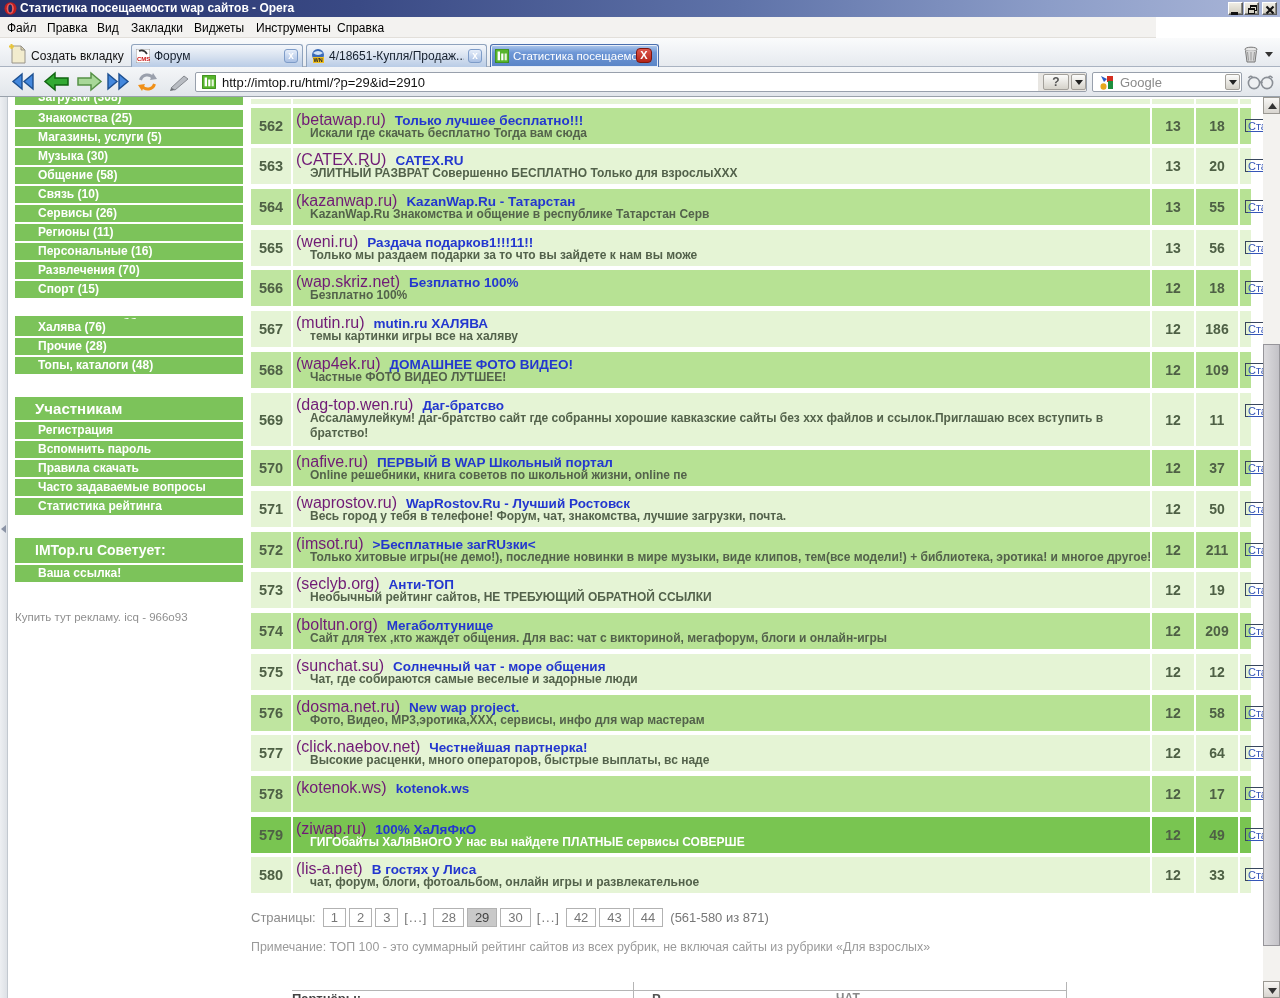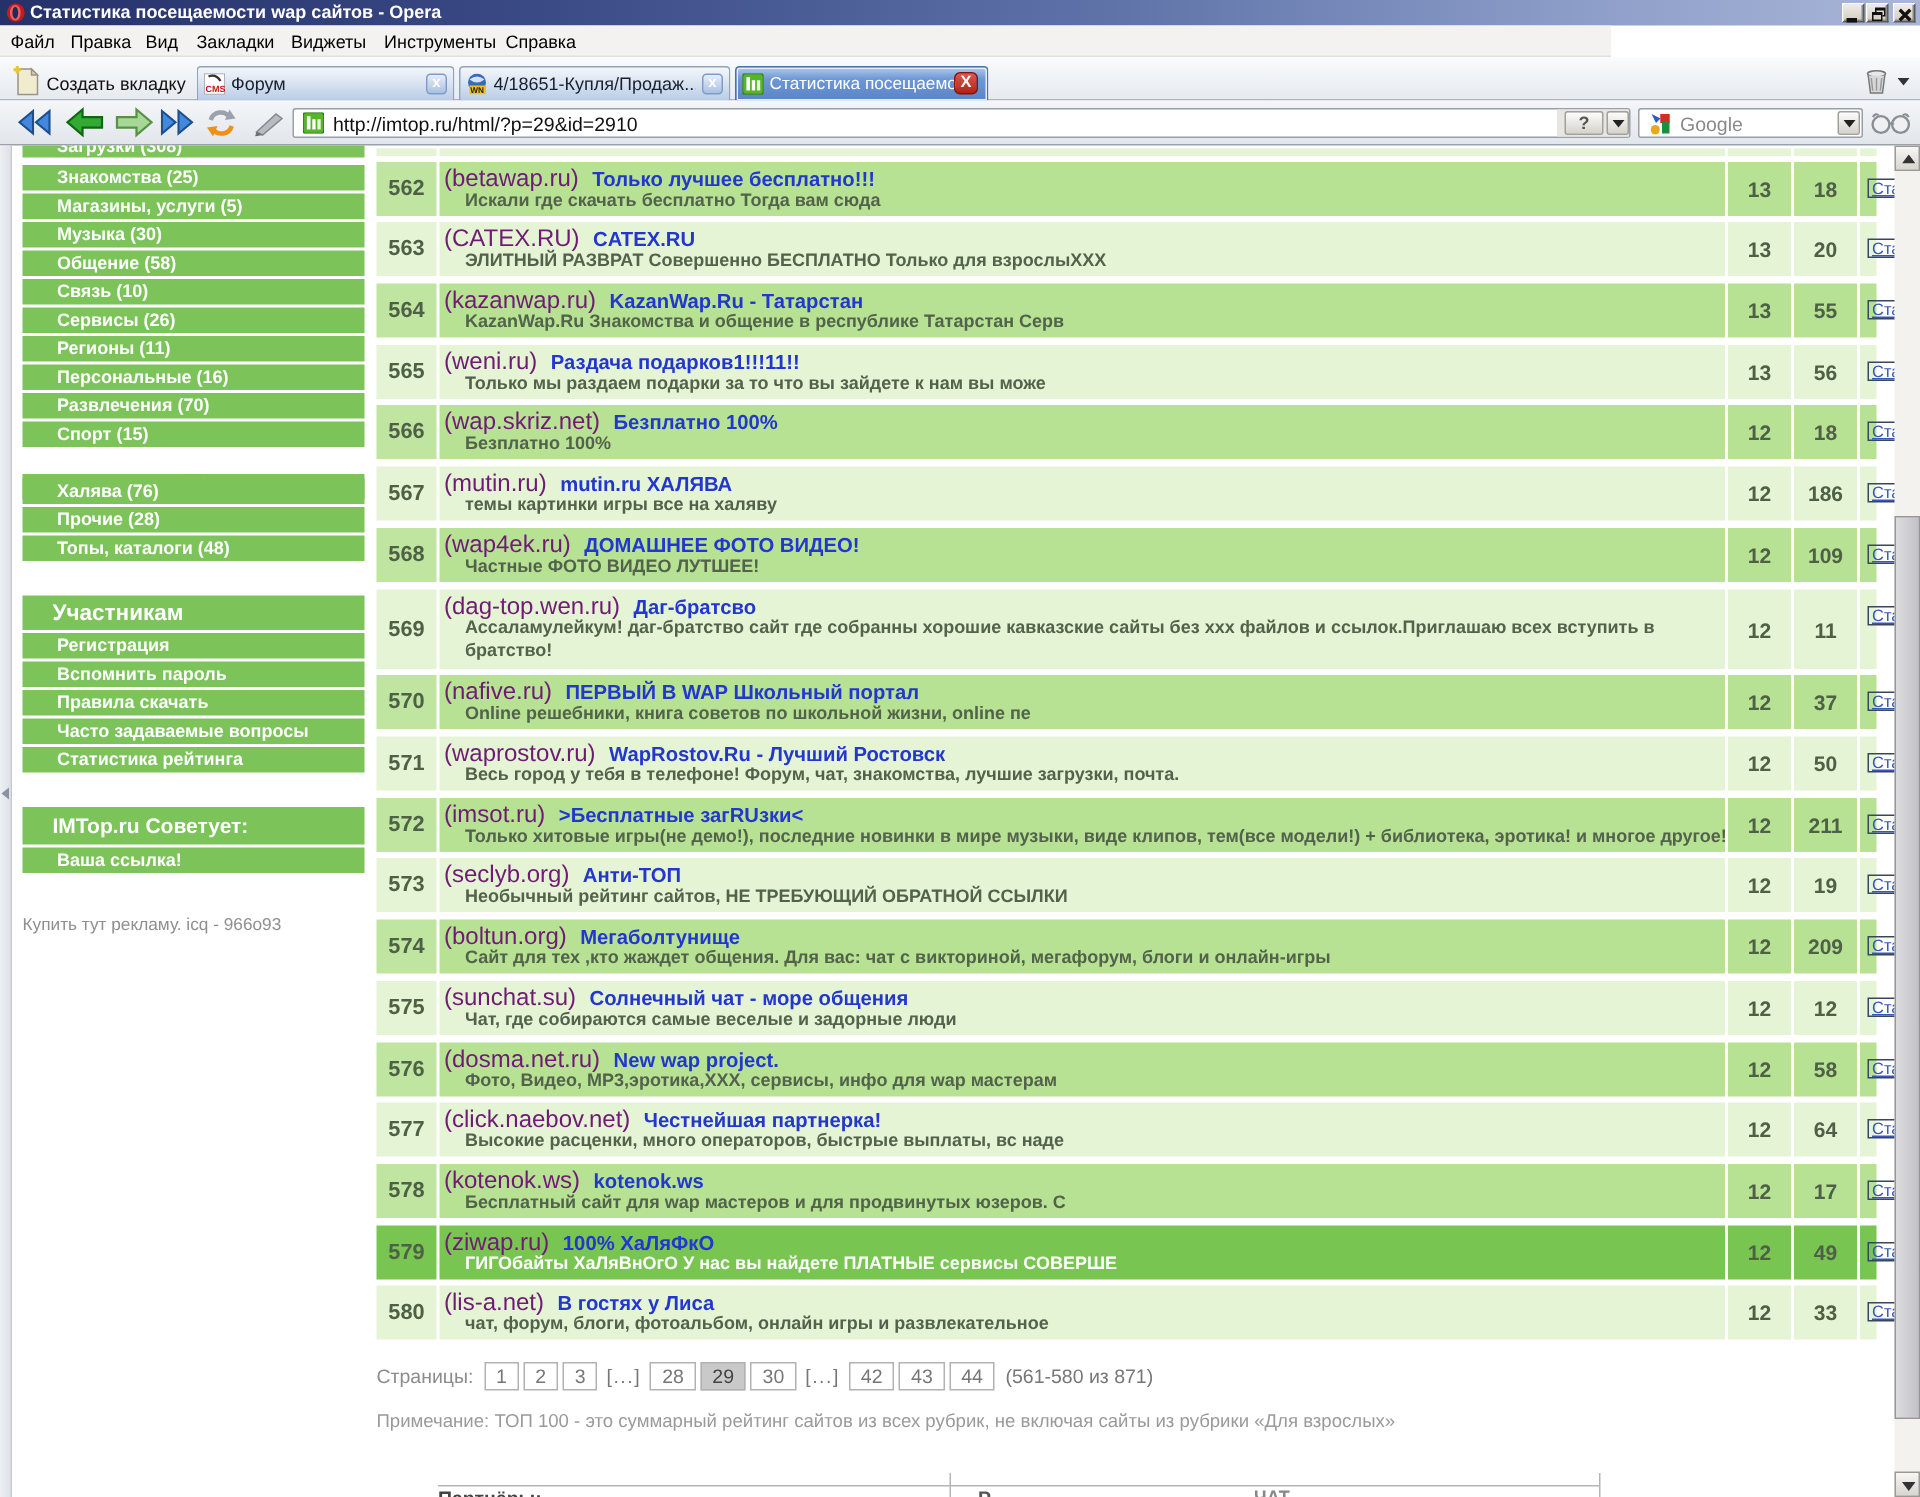--- a/index.html
+++ b/index.html
@@ -4,21 +4,21 @@
 html,body{width:1280px;height:998px;overflow:hidden}
 body{position:relative;font-family:"Liberation Sans",sans-serif;background:#fff}
 .abs{position:absolute}
 
 #tbar{position:absolute;left:0;top:0;width:1280px;height:17px;
  background:linear-gradient(90deg,#253169 0%,#3a4a85 28%,#5f73a9 58%,#8c9dc8 82%,#aab6d8 100%)}
 #tbar .ttl{position:absolute;left:20px;top:1px;color:#fff;font-weight:bold;font-size:12px;letter-spacing:0}
 .wbtn{position:absolute;top:2px;height:13px;background:linear-gradient(#efece4,#d0ccc0);
  border:1px solid #fff;border-right-color:#5a5a5a;border-bottom-color:#5a5a5a;box-shadow:inset -1px -1px 0 #8a8a84}
 
-#mbar{position:absolute;left:0;top:17px;width:1074px;height:21px;background:#f3f2f0;border-bottom:1px solid #e2dfda}
+#mbar{position:absolute;left:0;top:17px;width:1156px;height:21px;background:#f3f2f0;border-bottom:1px solid #e2dfda}
 #mbar span{position:absolute;top:4px;font-size:12px;color:#000}
 
 #tabbar{position:absolute;left:0;top:38px;width:1280px;height:29px;
  background:linear-gradient(#fafbfc,#e6eaef);border-bottom:1px solid #a9b3c1}
 .tab{position:absolute;top:6px;height:23px;border:1px solid #8fa3bd;border-bottom:none;
  border-radius:3px 3px 0 0;background:linear-gradient(#f4f7fb,#d8e2f0 50%,#b9cce6);font-size:12px;color:#16202e}
 .tab .cap{position:absolute;left:22px;top:4px;white-space:nowrap;overflow:hidden}
 .tab.act{background:linear-gradient(#b0c9ec 0%,#6e97d6 35%,#5a84c6 100%);border-color:#4a6fae;color:#fff;box-shadow:0 0 0 1px #e8eef8 inset}
 .xin{position:absolute;top:4px;width:14px;height:14px;border-radius:3px;border:1px solid #7e9cc8;
  background:linear-gradient(#e6eefa,#a9c0e4);color:#fff;font-weight:bold;font-size:10px;line-height:12px;text-align:center}
@@ -432,21 +432,20 @@
     <div class="ca">12</div>
     <div class="cb">64</div>
     <div class="cs">
       <span class="stbtn">Статистика</span>
     </div>
   </div>
 <div class="row dark" style="top:776px;height:36px">
     <div class="cn">578</div>
     <div class="cm">
       <div class="tl"><span class="dm">(kotenok.ws)</span><span class="tt">kotenok.ws</span></div>
-      <div class="ds">Бесплатный сайт для wap мастеров и для продвинутых юзеров. С</div>
     </div>
     <div class="ca">12</div>
     <div class="cb">17</div>
     <div class="cs">
       <span class="stbtn">Статистика</span>
     </div>
   </div>
 <div class="row hl" style="top:817px;height:36px">
     <div class="cn">579</div>
     <div class="cm">

